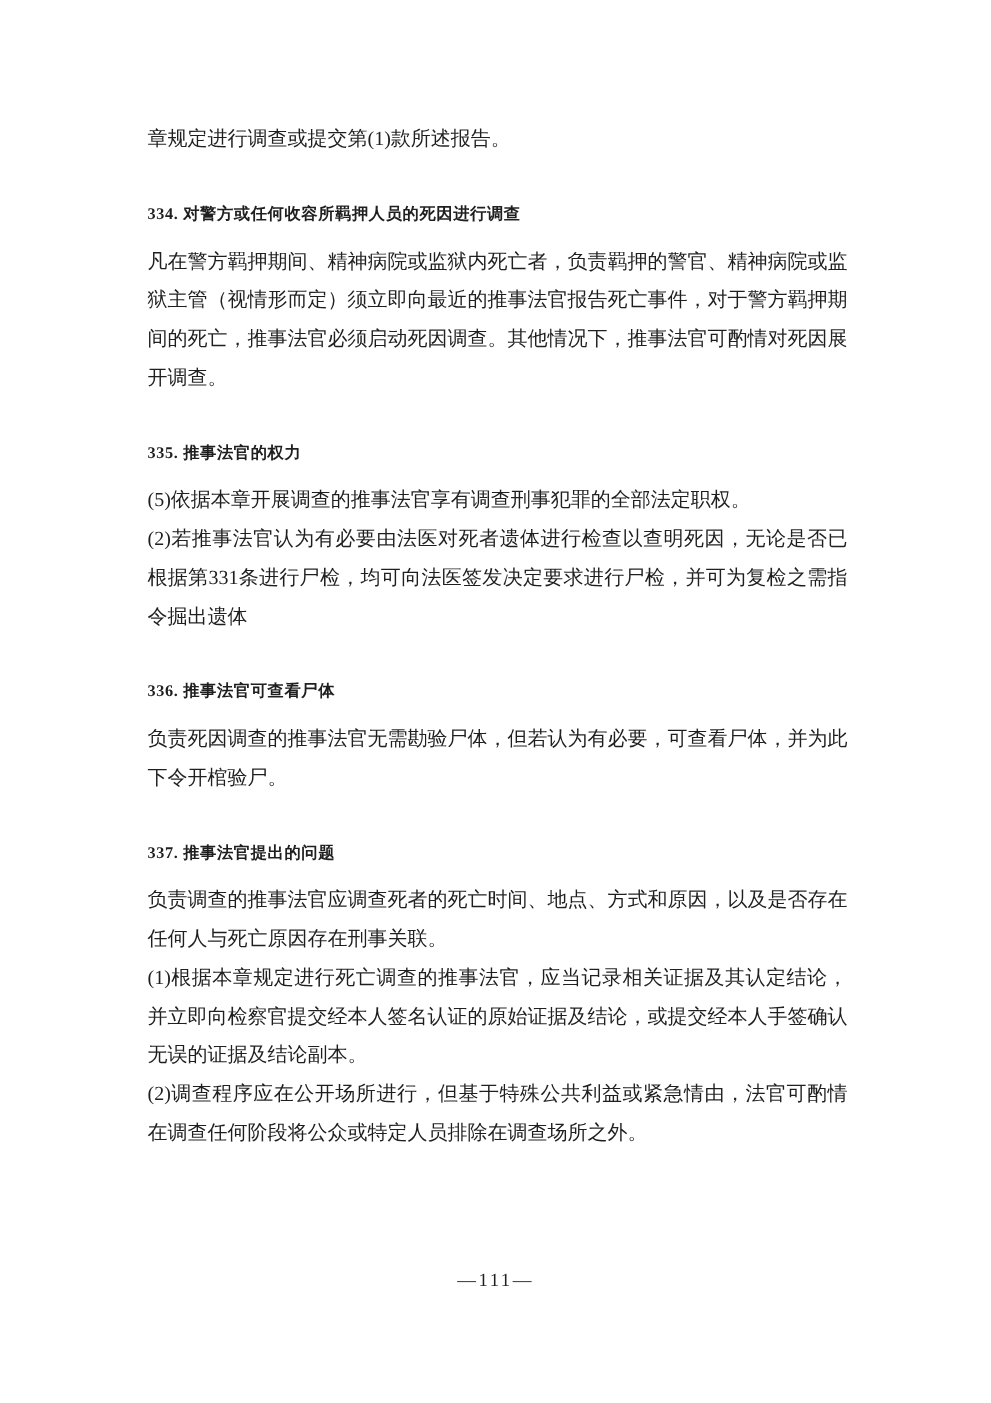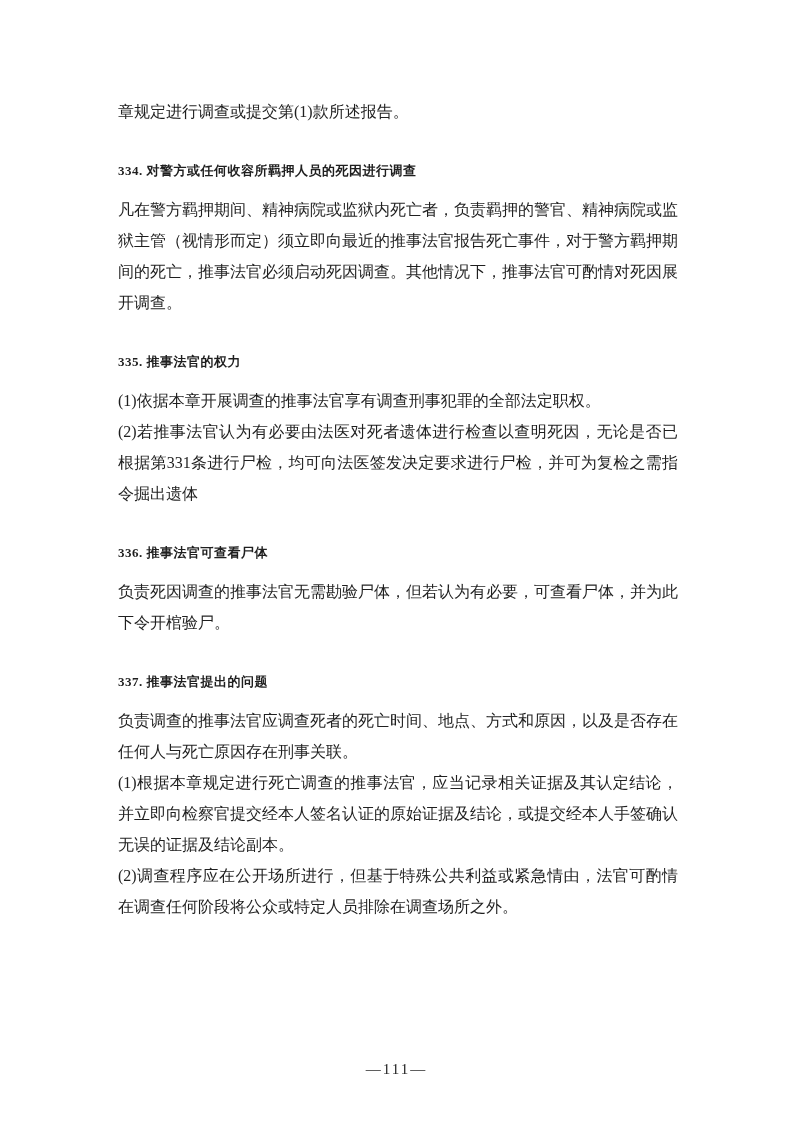--- a/index.html
+++ b/index.html
@@ -37,39 +37,38 @@
   .page-number {
     position: absolute;
     left: 0;
     top: 1010px;
     width: 793px;
     text-align: center;
     font-size: 15px;
     line-height: 31px;
     letter-spacing: 2px;
     color: #1f1f1f;
-    margin-top: 44px;
   }
 </style>
 </head>
 <body>
 
 <div class="page">
   <div class="text-column">
 
     <p class="body-line">章规定进行调查或提交第(1)款所述报告。</p>
 
     <section>
       <h2 class="sec-heading">334. 对警方或任何收容所羁押人员的死因进行调查</h2>
       <p class="body-line">凡在警方羁押期间、精神病院或监狱内死亡者，负责羁押的警官、精神病院或监狱主管（视情形而定）须立即向最近的推事法官报告死亡事件，对于警方羁押期间的死亡，推事法官必须启动死因调查。其他情况下，推事法官可酌情对死因展开调查。</p>
     </section>
 
     <section>
       <h2 class="sec-heading">335. 推事法官的权力</h2>
-      <p class="body-line">(1)依据本章开展调查的推事法官享有调查刑事犯罪的全部法定职权。</p>
+      <p class="body-line">(5)依据本章开展调查的推事法官享有调查刑事犯罪的全部法定职权。</p>
       <p class="body-line">(2)若推事法官认为有必要由法医对死者遗体进行检查以查明死因，无论是否已根据第331条进行尸检，均可向法医签发决定要求进行尸检，并可为复检之需指令掘出遗体</p>
     </section>
 
     <section>
       <h2 class="sec-heading">336. 推事法官可查看尸体</h2>
       <p class="body-line">负责死因调查的推事法官无需勘验尸体，但若认为有必要，可查看尸体，并为此下令开棺验尸。</p>
     </section>
 
     <section>
       <h2 class="sec-heading">337. 推事法官提出的问题</h2>

